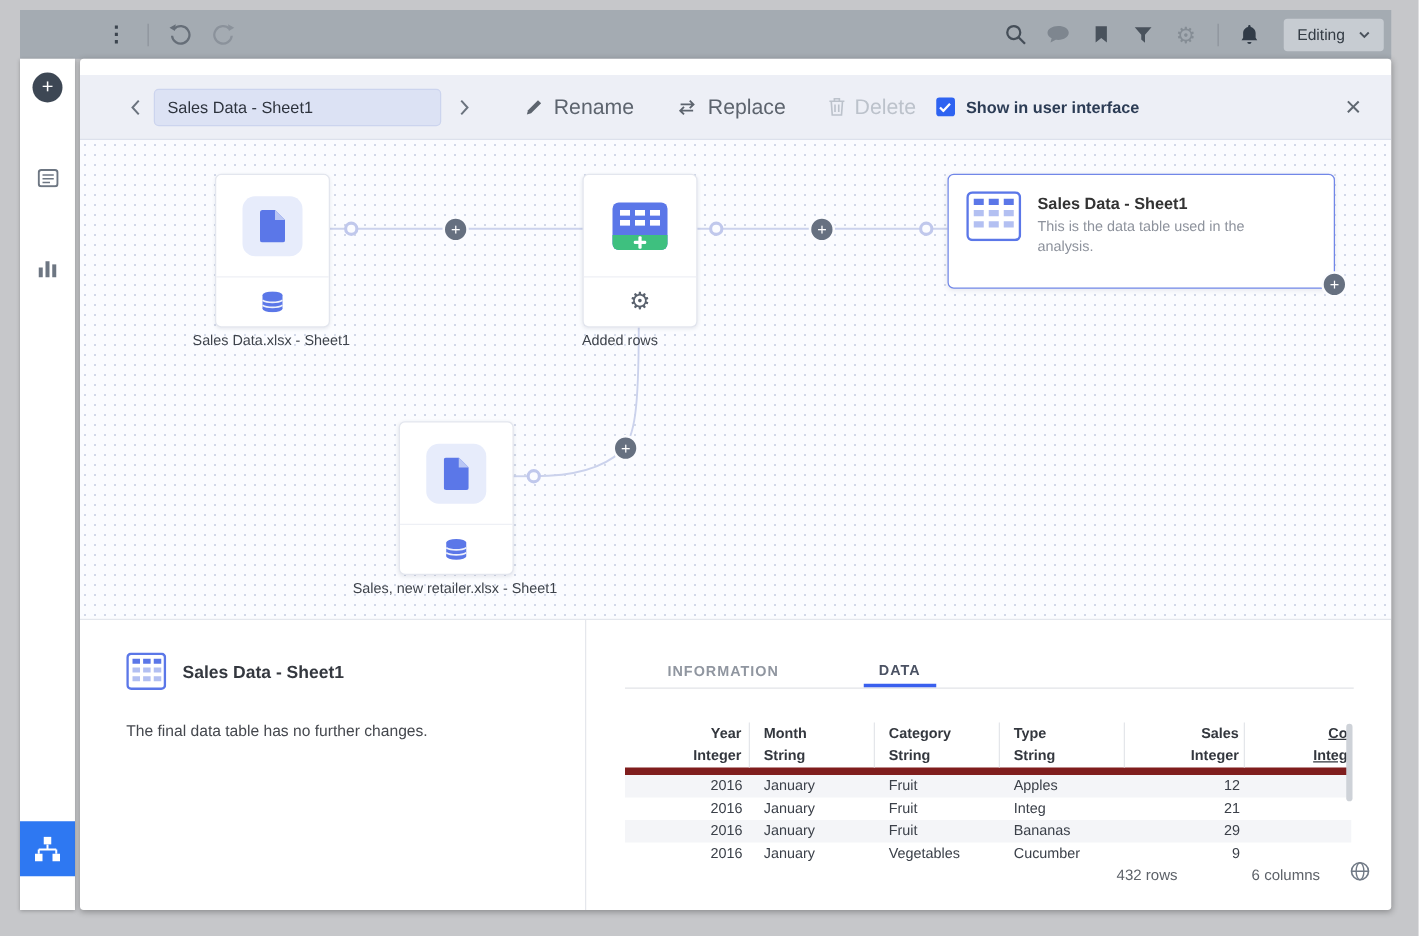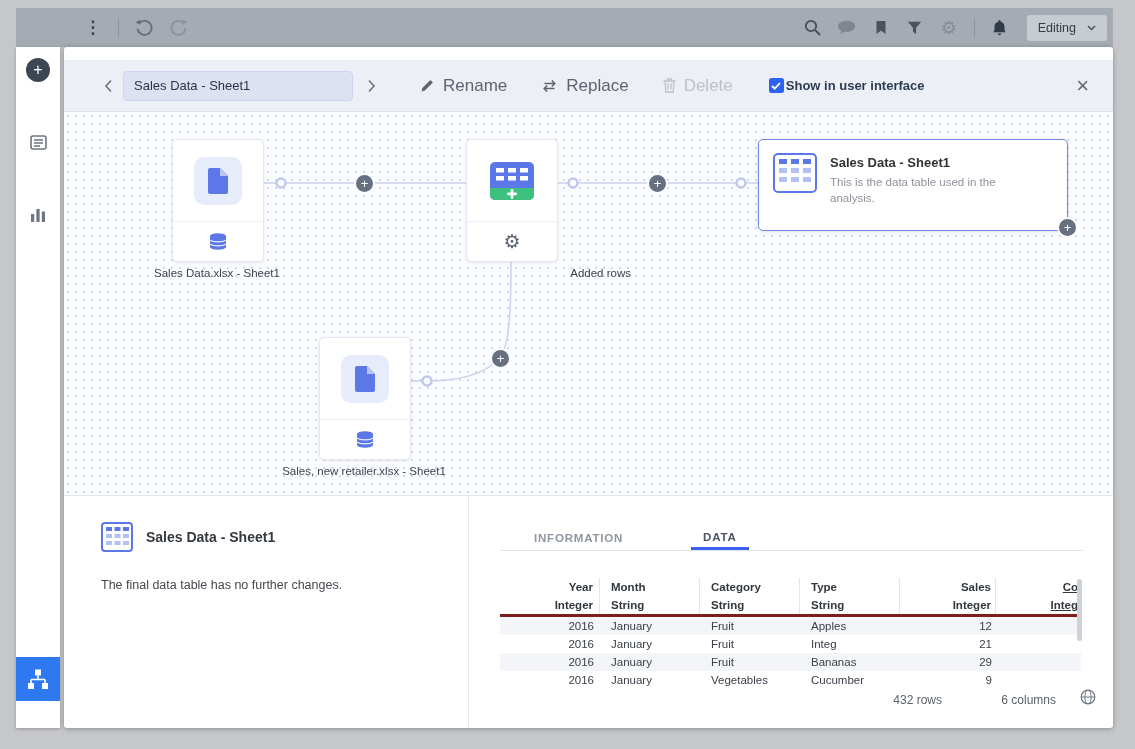--- a/index.html
+++ b/index.html
@@ -33,21 +33,21 @@
   
   .subbar{position:absolute;left:0;top:13px;width:100%;height:52px;background:#edeff6;border-bottom:1px solid #dde1ec;
           display:flex;align-items:center;box-sizing:border-box;padding:0 24px 0 40px;}
   .nav-chev{display:flex;align-items:center;cursor:pointer;}
   .nav-input{margin-left:10px;width:230px;height:30px;background:#dce2f4;border:1px solid #ccd4ee;border-radius:4px;
              font-size:13px;color:#2d333d;padding:0 10px;box-sizing:border-box;font-family:"Liberation Sans",sans-serif;outline:none;}
   .chev-r{margin-left:14px;}
   .act{display:flex;align-items:center;gap:8px;font-size:17px;color:#5d646e;cursor:pointer;white-space:nowrap;}
   .act.disabled{color:#bcc2cb;cursor:default;}
   .ml44{margin-left:44px;} .ml34{margin-left:34px;}
-  .show-ui{margin-left:36px;display:flex;align-items:center;gap:2px;font-size:13px;font-weight:700;color:#2c3c55;white-space:nowrap;}
+  .show-ui{margin-left:16px;display:flex;align-items:center;gap:9px;font-size:13px;font-weight:700;color:#2c3c55;white-space:nowrap;}
   .checkbox{width:15px;height:15px;background:#2e63f1;border-radius:2.5px;display:flex;align-items:center;justify-content:center;cursor:pointer;}
   .close-x{margin-left:auto;font-size:22px;color:#5f6770;cursor:pointer;line-height:1;}
 
   
   .canvas{position:absolute;left:0;top:65px;width:1049px;height:383px;background:#fbfcff;
           background-image:radial-gradient(circle,#d2d8e8 1px,transparent 1.25px);background-size:8px 8px;overflow:hidden;}
   .conn-svg{position:absolute;left:0;top:0;}
   .node{position:absolute;width:90px;background:#fff;border:1px solid #e3e6ee;border-radius:5px;
         box-shadow:0 1px 3px rgba(50,60,90,.10);cursor:pointer;}
   .node-top{height:81px;display:flex;align-items:center;justify-content:center;border-bottom:1px solid #eef0f5;}
@@ -78,21 +78,21 @@
   .tabs-hr{position:absolute;left:31px;right:30px;top:54px;height:1px;background:#e2e4e8;}
   .grid{position:absolute;left:31px;top:82px;width:581px;font-size:11.5px;color:#3b4049;}
   .grow{display:flex;height:18px;}
   .gc{box-sizing:border-box;height:18px;display:flex;align-items:center;overflow:hidden;white-space:nowrap;}
   .w0{width:100px;justify-content:flex-end;padding-right:6px;}
   .w1{width:100px;padding-left:11px;}
   .w2{width:100px;padding-left:11px;}
   .w3{width:100px;padding-left:11px;}
   .w4{width:96px;justify-content:flex-end;padding-right:4px;}
   .w5{width:85px;justify-content:flex-end;padding-right:3px;}
-  .ghead{border-bottom:3px solid #7f1d1d;}
+  .ghead{border-bottom:6px solid #7f1d1d;}
   .ghead .grow{font-weight:700;color:#33373e;}
   .ghead .gc{border-right:1px solid #e4e6ea;}
   .ghead .gc:last-child{border-right:none;text-decoration:underline;}
   .grow.striped{background:#f4f5f8;}
   .vscroll{position:absolute;left:608px;top:83px;width:5px;height:62px;background:#ced2d8;border-radius:3px;cursor:pointer;}
   .rows-count{position:absolute;top:197px;right:171px;font-size:12px;color:#5d6269;}
   .cols-count{position:absolute;top:197px;right:57px;font-size:12px;color:#5d6269;}
   .globe{position:absolute;top:193px;right:17px;cursor:pointer;}
 </style>
 </head>
@@ -279,21 +279,21 @@
             <g fill="#fff">
                 <rect x="18" y="31.6" width="10" height="2.6" rx="1"></rect>
                 <rect x="21.7" y="27.9" width="2.6" height="10" rx="1"></rect>
               </g>
           </svg>
         </div>
         <div class="node-bot">
           <span class="gear-node">⚙</span>
         </div>
       </div>
-      <div class="node-label" style="left:327px;top:155px;text-align:right;">Added rows</div>
+      <div class="node-label" style="left:312px;top:155px;">Added rows</div>
 
       <div class="node" style="left:255px;top:225px;">
         <div class="node-top">
           <div class="tile">
             <svg width="20" height="26" viewBox="0 0 20 26">
                 <path d="M2 0h10l8 8v16a2 2 0 0 1-2 2H2a2 2 0 0 1-2-2V2a2 2 0 0 1 2-2z" fill="#5b77e8"></path>
                 <path d="M12 0l8 8h-8z" fill="#b9c6f4"></path>
               </svg>
           </div>
         </div>

